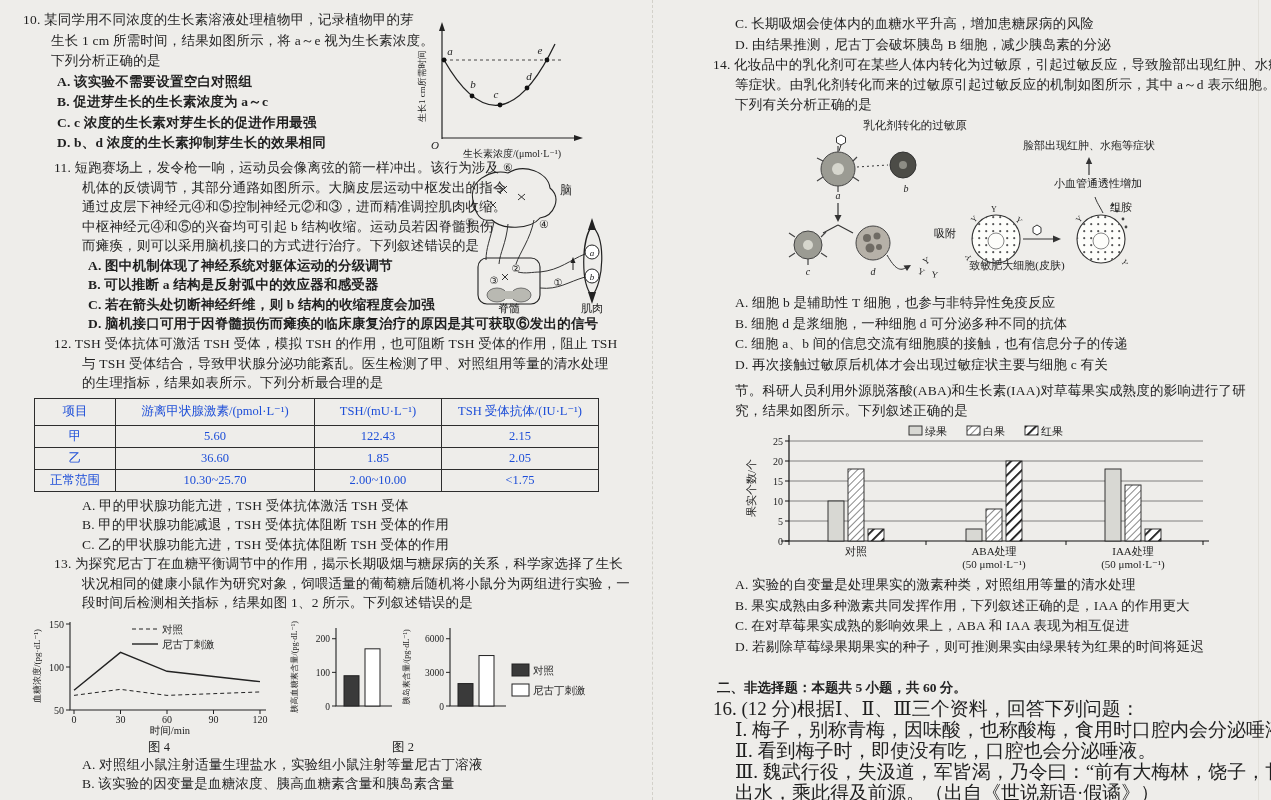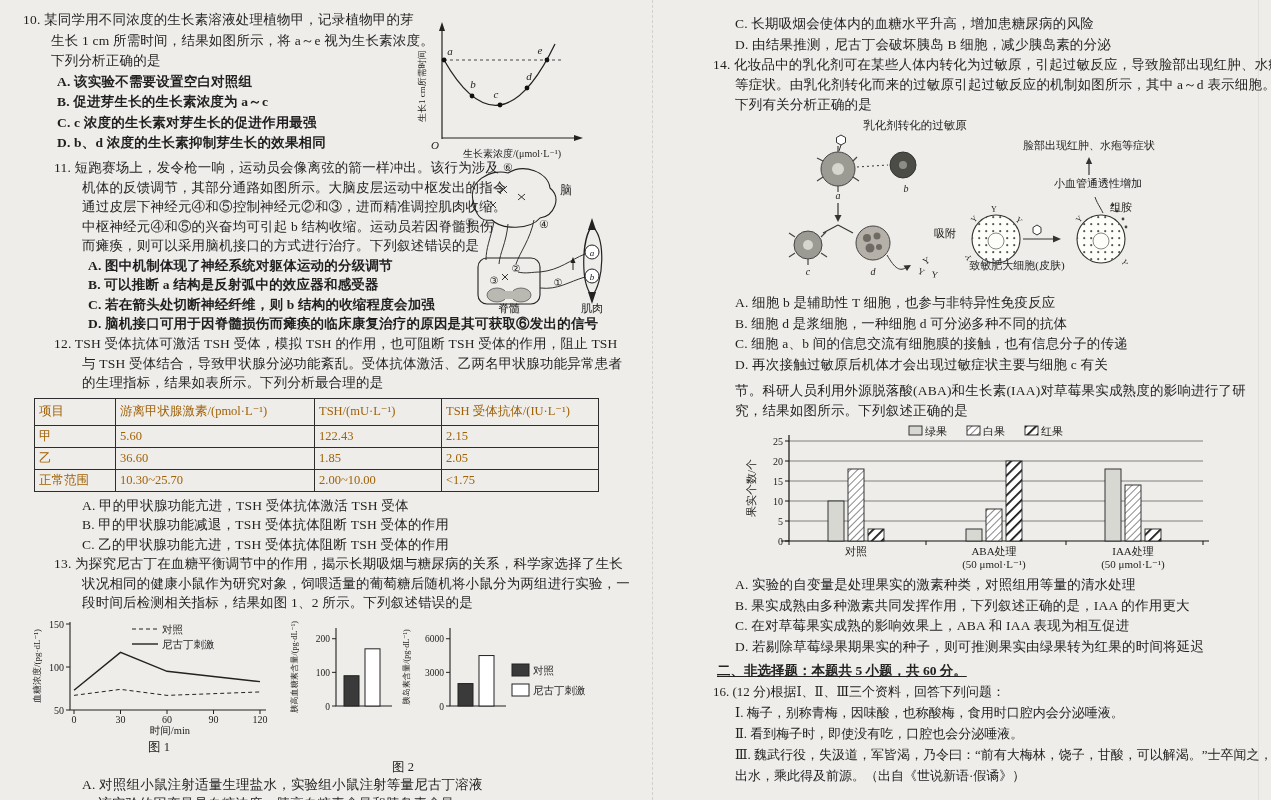--- a/index.html
+++ b/index.html
@@ -13,33 +13,33 @@
   .q10 .tl{height:20.5px;line-height:20.5px;margin-left:9px;}
   .q11 .tl,.q12 .tl,.q13 .tl{height:19.5px;line-height:19.5px;margin-left:40px;}
   .ind{padding-left:28px;}
   .opt{padding-left:34px;font-weight:bold;}
   .opt2{padding-left:28px;}
   .q10{position:relative;height:148px;}
   .q11{position:relative;height:176px;}
   .g10{position:absolute;left:398px;top:6px;}
   .g11{position:absolute;left:428px;top:2px;}
   .tsh{border-collapse:collapse;margin:5px 0 4px 20px;}
-  .tsh td{border:1px solid #2d2d2d;font-size:12.5px;color:#a16207;
+  .tsh td{border:1px solid #2d2d2d;text-align:center;font-size:12.5px;color:#1d4ed8;
           padding:0 4px;height:21px;line-height:15px;}
   .tsh tr:first-child td{height:26px;}
   .c0{width:72px}.c1{width:190px}.c2{width:118px}.c3{width:148px}
   .figrow{display:flex;margin:5px 0 0 16px;}
   .figcap{font-size:12.5px;text-align:center;height:15px;line-height:15px;color:#1f1f1f;}
-  .fig2cap{width:150px;margin-left:40px;text-align:center;margin-top:20px;}
+  .fig2cap{width:150px;margin-left:40px;text-align:center;}
   .f2inner{display:flex;}
   .pr-ln{font-size:13.5px;white-space:nowrap;height:20px;line-height:20px;color:#1f1f1f;letter-spacing:0.2px;}
   .pr-opt{height:20.5px;line-height:20.5px;padding-left:22px;}
   .pr-ind{padding-left:22px;}
-  .sec2{font-weight:bold;height:21px;line-height:21px;font-size:13.5px;white-space:nowrap;padding-left:4px;margin-top:3px;text-decoration:underline;}
-  .q16ln{font-size:13px;white-space:nowrap;height:21px;line-height:21px;color:#1f1f1f;}
+  .sec2{font-weight:bold;height:21px;line-height:21px;font-size:13.5px;white-space:nowrap;padding-left:4px;margin-top:20px;}
+  .q16ln{font-size:19px;white-space:nowrap;height:21px;line-height:21px;color:#1f1f1f;}
   .q14fig{margin:2px 0 2px 40px;}
   .q15chart{margin:2px 0 0 28px;}
   svg{overflow:visible;}
   svg text{font-family:"Liberation Serif","DejaVu Serif",serif;fill:#222;}
   .it{font-style:italic;}
 </style>
 </head>
 <body>
 
 <div class="divider"></div>
@@ -116,21 +116,21 @@
       <circle cx="150" cy="92" r="7" fill="#fff" stroke="#222" stroke-width="1"></circle>
       <text x="150" y="96" font-size="9" class="it" text-anchor="middle">a</text>
       <circle cx="150" cy="116" r="7" fill="#fff" stroke="#222" stroke-width="1"></circle>
       <text x="150" y="120" font-size="9" class="it" text-anchor="middle">b</text>
       <text x="150" y="152" font-size="11" text-anchor="middle">肌肉</text>
     </svg>
   </section>
 
   <section class="q q12">
     <div class="tl">12. TSH 受体抗体可激活 TSH 受体，模拟 TSH 的作用，也可阻断 TSH 受体的作用，阻止 TSH</div>
-    <div class="tl ind">与 TSH 受体结合，导致甲状腺分泌功能紊乱。受体抗体激活、乙两名甲状腺功能异常患者</div>
+    <div class="tl ind">与 TSH 受体结合，导致甲状腺分泌功能紊乱。医生检测了甲、对照组用等量的清水处理</div>
     <div class="tl ind">的生理指标，结果如表所示。下列分析最合理的是</div>
     <table class="tsh">
       <tbody>
           <tr>
         <td class="c0">项目</td>
         <td class="c1">游离甲状腺激素/(pmol·L⁻¹)</td>
         <td class="c2">TSH/(mU·L⁻¹)</td>
         <td class="c3">TSH 受体抗体/(IU·L⁻¹)</td>
       </tr>
       <tr>
@@ -184,21 +184,21 @@
               <text x="230" y="105" font-size="10" text-anchor="middle" fill="#222">120</text>
               <text x="140" y="116" font-size="10.5" text-anchor="middle" fill="#222">时间/min</text>
               <text x="10" y="48" font-size="9" text-anchor="middle" fill="#222" transform="rotate(-90 10 48)">血糖浓度/(pg·dL⁻¹)</text>
               <polyline points="44,77.38 90.5,71.36 137,77.38 183.5,75.66 230,73.94" fill="none" stroke="#222" stroke-width="1" stroke-dasharray="4 3"></polyline>
               <line x1="102" y1="11" x2="128" y2="11" stroke="#222" stroke-width="1" stroke-dasharray="4 3"></line>
               <text x="132" y="15" font-size="10.5" text-anchor="start" fill="#222">对照</text>
               <polyline points="44,72.22 90.5,34.38 137,53.3 183.5,58.46 230,63.620000000000005" fill="none" stroke="#222" stroke-width="1.4" stroke-dasharray="none"></polyline>
               <line x1="102" y1="26" x2="128" y2="26" stroke="#222" stroke-width="1.4" stroke-dasharray="none"></line>
               <text x="132" y="30" font-size="10.5" text-anchor="start" fill="#222">尼古丁刺激</text>
             </svg></div>
-        <div class="figcap" style="width:258px">图 1</div>
+        <div class="figcap" style="width:258px">图 4</div>
       </div>
       <div>
         <div class="f2inner">
           <div id="fig2a"><svg width="112" height="118">
                 <path d="M48,10 L48,88 L104,88" stroke="#222" fill="none" stroke-width="1.1"></path>
                 <line x1="44" y1="88" x2="48" y2="88" stroke="#222"></line>
                 <text x="42" y="91.5" font-size="9.5" text-anchor="end" fill="#222">0</text>
                 <line x1="44" y1="54.36363636363637" x2="48" y2="54.36363636363637" stroke="#222"></line>
                 <text x="42" y="57.86363636363637" font-size="9.5" text-anchor="end" fill="#222">100</text>
                 <line x1="44" y1="20.727272727272734" x2="48" y2="20.727272727272734" stroke="#222"></line>

